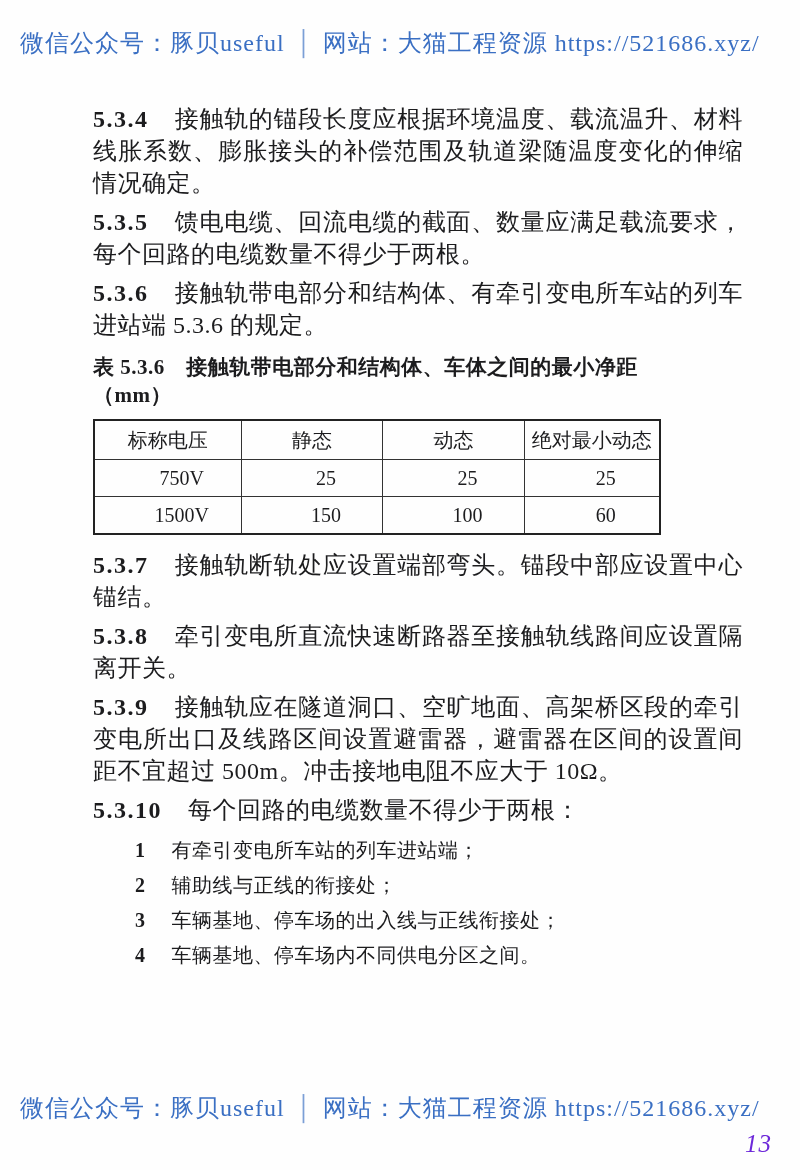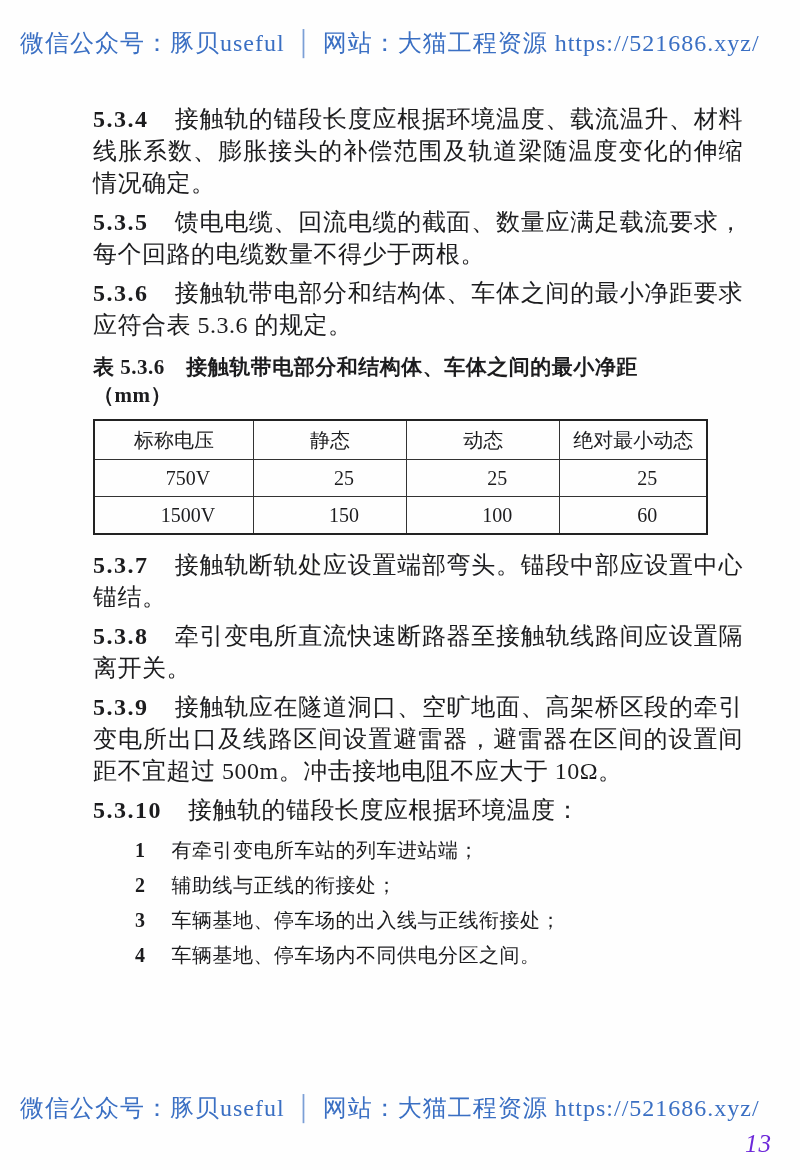--- a/index.html
+++ b/index.html
@@ -55,21 +55,21 @@
   }
   .table-title {
     font-weight: bold;
     font-size: 21px;
     text-align: left;
     margin: 0 0 10px 0;
     letter-spacing: 0.5px;
   }
   table.spec-table {
     border-collapse: collapse;
-    width: 615px;
+    width: 568px;
     border: 2.5px solid #222;
   }
   table.spec-table th,
   table.spec-table td {
     border: 1px solid #333;
     text-align: center;
     font-weight: normal;
     font-size: 20px;
     padding: 0;
   }
@@ -109,21 +109,21 @@
 <div class="watermark watermark-top">
   <span>微信公众号：豚贝useful</span><span class="wm-divider">│</span><span>网站：大猫工程资源 https://521686.xyz/</span>
 </div>
 
 <div class="content">
 
   <p class="section"><span class="sec-num">5.3.4</span><span>接触轨的锚段长度应根据环境温度、载流温升、材料线胀系数、膨胀接头的补偿范围及轨道梁随温度变化的伸缩情况确定。</span></p>
 
   <p class="section"><span class="sec-num">5.3.5</span><span>馈电电缆、回流电缆的截面、数量应满足载流要求，每个回路的电缆数量不得少于两根。</span></p>
 
-  <p class="section"><span class="sec-num">5.3.6</span><span>接触轨带电部分和结构体、车体之间的最小净距要求应符合表 5.3.6 的规定。</span></p>
+  <p class="section"><span class="sec-num">5.3.6</span><span>接触轨带电部分和结构体、有牵引变电所车站的列车进站端 5.3.6 的规定。</span></p>
 
   <div class="table-block">
     <div class="table-title">表 5.3.6　接触轨带电部分和结构体、车体之间的最小净距（mm）</div>
     <table class="spec-table">
       <thead>
         <tr>
           <th class="col1">标称电压</th>
           <th class="col2">静态</th>
           <th class="col3">动态</th>
           <th class="col4">绝对最小动态</th>
@@ -145,21 +145,21 @@
       </tbody>
     </table>
   </div>
 
   <p class="section"><span class="sec-num">5.3.7</span><span>接触轨断轨处应设置端部弯头。锚段中部应设置中心锚结。</span></p>
 
   <p class="section"><span class="sec-num">5.3.8</span><span>牵引变电所直流快速断路器至接触轨线路间应设置隔离开关。</span></p>
 
   <p class="section"><span class="sec-num">5.3.9</span><span>接触轨应在隧道洞口、空旷地面、高架桥区段的牵引变电所出口及线路区间设置避雷器，避雷器在区间的设置间距不宜超过 500m。冲击接地电阻不应大于 10Ω。</span></p>
 
-  <p class="section"><span class="sec-num">5.3.10</span><span>接触轨的锚段长度应根据环境温度：</span></p>
+  <p class="section"><span class="sec-num">5.3.10</span><span>每个回路的电缆数量不得少于两根：</span></p>
 
   <div class="list">
     <p class="list-item"><span class="list-num">1</span><span>有牵引变电所车站的列车进站端；</span></p>
     <p class="list-item"><span class="list-num">2</span><span>辅助线与正线的衔接处；</span></p>
     <p class="list-item"><span class="list-num">3</span><span>车辆基地、停车场的出入线与正线衔接处；</span></p>
     <p class="list-item"><span class="list-num">4</span><span>车辆基地、停车场内不同供电分区之间。</span></p>
   </div>
 
 </div>
 

